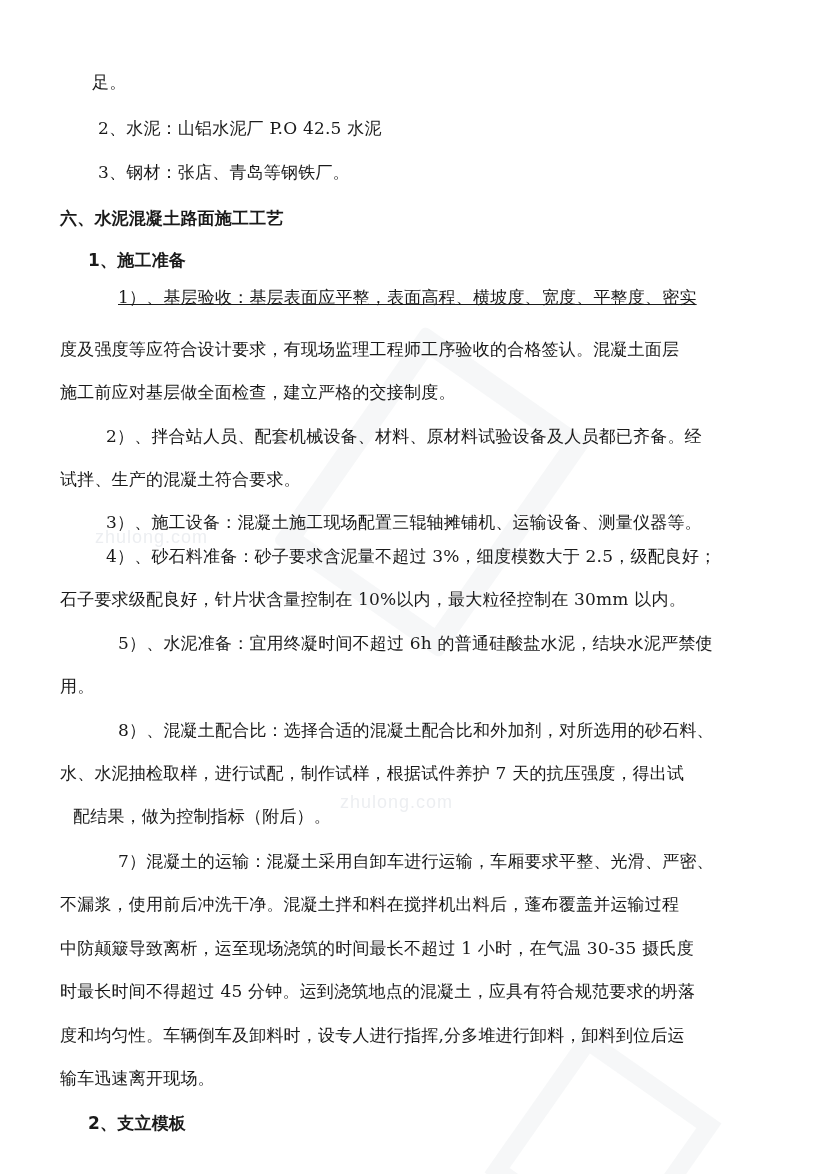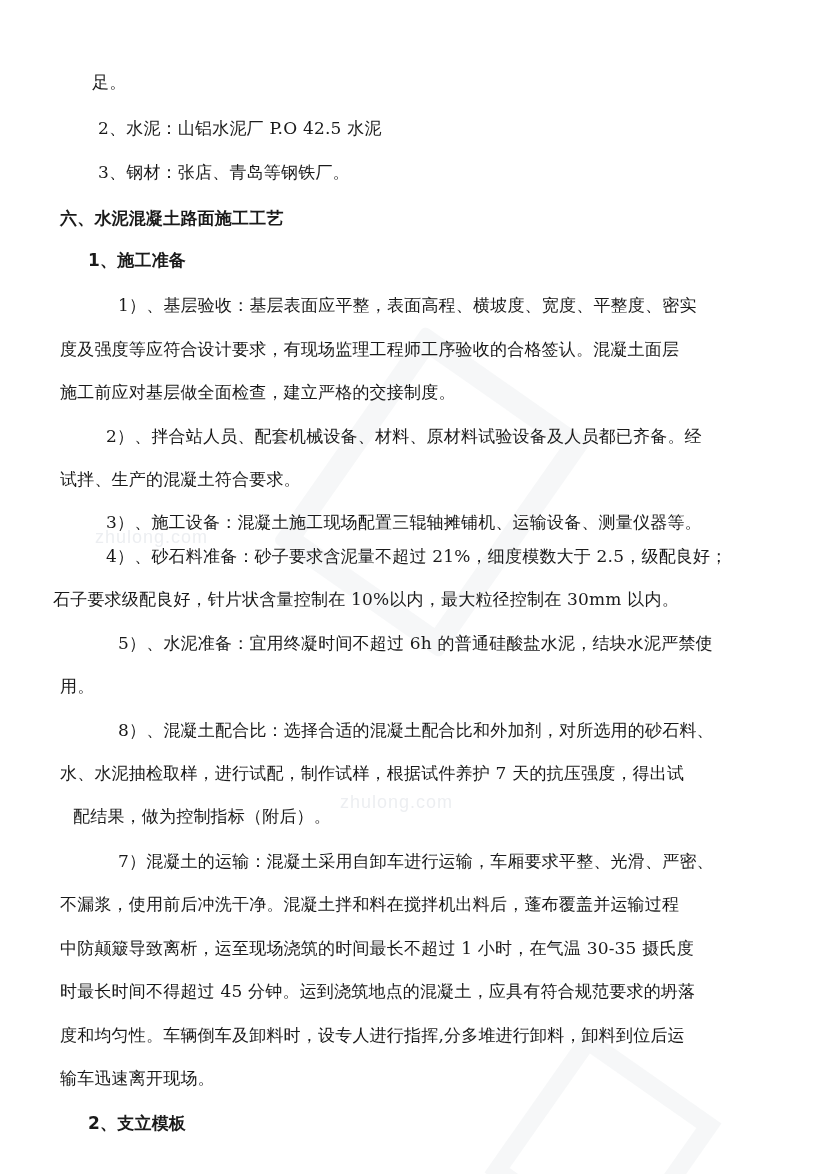--- a/index.html
+++ b/index.html
@@ -72,28 +72,28 @@
   <div class="wm-shape2"></div>
   <div class="watermark wm-text">zhulong.com</div>
   <div class="watermark wm-text2">zhulong.com</div>
 
   <div id="lines">
       <div class="line" style="left: 92px; top: 72px;">足。</div>
       <div class="line" style="left: 98px; top: 118px;">2、水泥：山铝水泥厂 P.O 42.5 水泥</div>
       <div class="line" style="left: 98px; top: 162px;">3、钢材：张店、青岛等钢铁厂。</div>
       <div class="line heading" style="left: 60px; top: 208px;">六、水泥混凝土路面施工工艺</div>
       <div class="line heading" style="left: 88px; top: 250px;">1、施工准备</div>
-      <div class="line" style="left: 118px; top: 295px;">1）、基层验收：基层表面应平整，表面高程、横坡度、宽度、平整度、密实</div>
+      <div class="line" style="left: 118px; top: 287px; text-decoration: underline;">1）、基层验收：基层表面应平整，表面高程、横坡度、宽度、平整度、密实</div>
       <div class="line" style="left: 60px; top: 339px;">度及强度等应符合设计要求，有现场监理工程师工序验收的合格签认。混凝土面层</div>
       <div class="line" style="left: 60px; top: 382px;">施工前应对基层做全面检查，建立严格的交接制度。</div>
       <div class="line" style="left: 106px; top: 426px;">2）、拌合站人员、配套机械设备、材料、原材料试验设备及人员都已齐备。经</div>
       <div class="line" style="left: 60px; top: 469px; text-align: right;">试拌、生产的混凝土符合要求。</div>
       <div class="line" style="left: 106px; top: 512px;">3）、施工设备：混凝土施工现场配置三辊轴摊铺机、运输设备、测量仪器等。</div>
-      <div class="line" style="left: 106px; top: 546px;">4）、砂石料准备：砂子要求含泥量不超过 21%，细度模数大于 2.5，级配良好；</div>
-      <div class="line" style="left: 53px; top: 589px;">石子要求级配良好，针片状含量控制在 10%以内，最大粒径控制在 30mm 以内。</div>
+      <div class="line" style="left: 106px; top: 546px;">4）、砂石料准备：砂子要求含泥量不超过 3%，细度模数大于 2.5，级配良好；</div>
+      <div class="line" style="left: 60px; top: 589px;">石子要求级配良好，针片状含量控制在 10%以内，最大粒径控制在 30mm 以内。</div>
       <div class="line" style="left: 118px; top: 633px; text-align: center;">5）、水泥准备：宜用终凝时间不超过 6h 的普通硅酸盐水泥，结块水泥严禁使</div>
       <div class="line" style="left: 60px; top: 676px;">用。</div>
       <div class="line" style="left: 118px; top: 720px;">8）、混凝土配合比：选择合适的混凝土配合比和外加剂，对所选用的砂石料、</div>
       <div class="line" style="left: 60px; top: 763px;">水、水泥抽检取样，进行试配，制作试样，根据试件养护 7 天的抗压强度，得出试</div>
       <div class="line" style="left: 73px; top: 806px;">配结果，做为控制指标（附后）。</div>
       <div class="line" style="left: 118px; top: 851px;">7）混凝土的运输：混凝土采用自卸车进行运输，车厢要求平整、光滑、严密、</div>
       <div class="line" style="left: 60px; top: 894px;">不漏浆，使用前后冲洗干净。混凝土拌和料在搅拌机出料后，蓬布覆盖并运输过程</div>
       <div class="line" style="left: 60px; top: 938px;">中防颠簸导致离析，运至现场浇筑的时间最长不超过 1 小时，在气温 30-35 摄氏度</div>
       <div class="line" style="left: 60px; top: 981px;">时最长时间不得超过 45 分钟。运到浇筑地点的混凝土，应具有符合规范要求的坍落</div>
       <div class="line" style="left: 60px; top: 1025px;">度和均匀性。车辆倒车及卸料时，设专人进行指挥,分多堆进行卸料，卸料到位后运</div>

